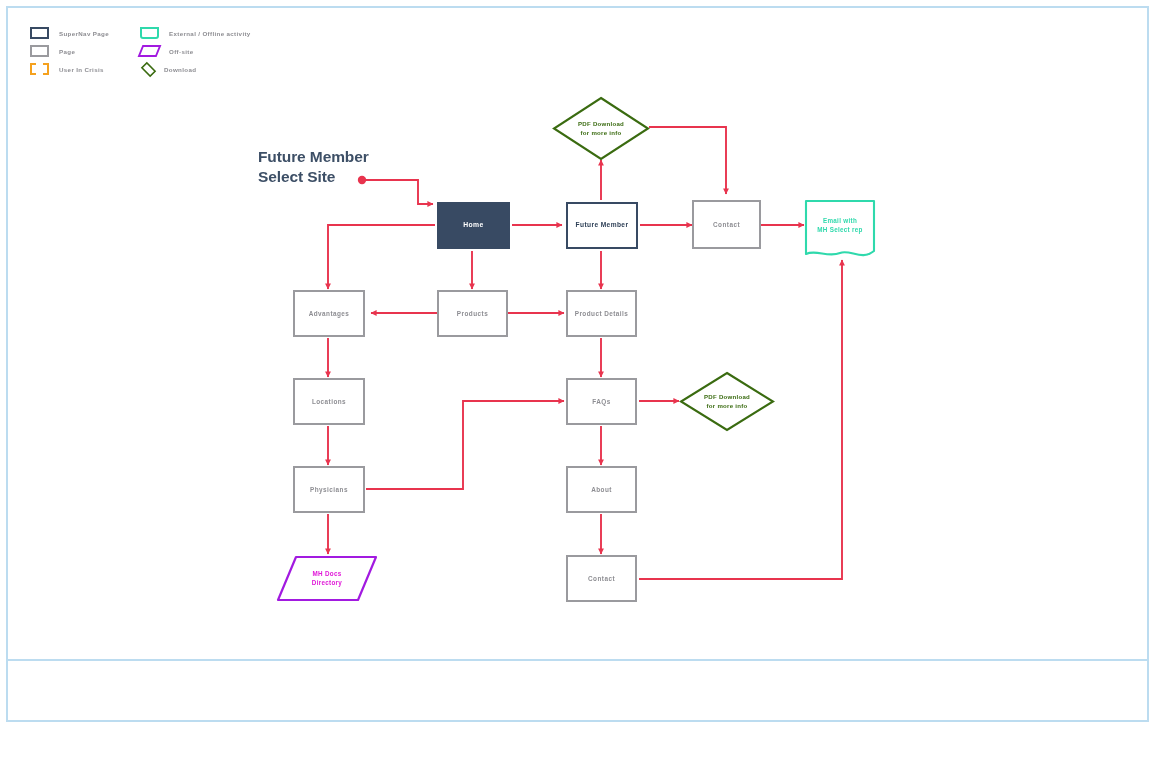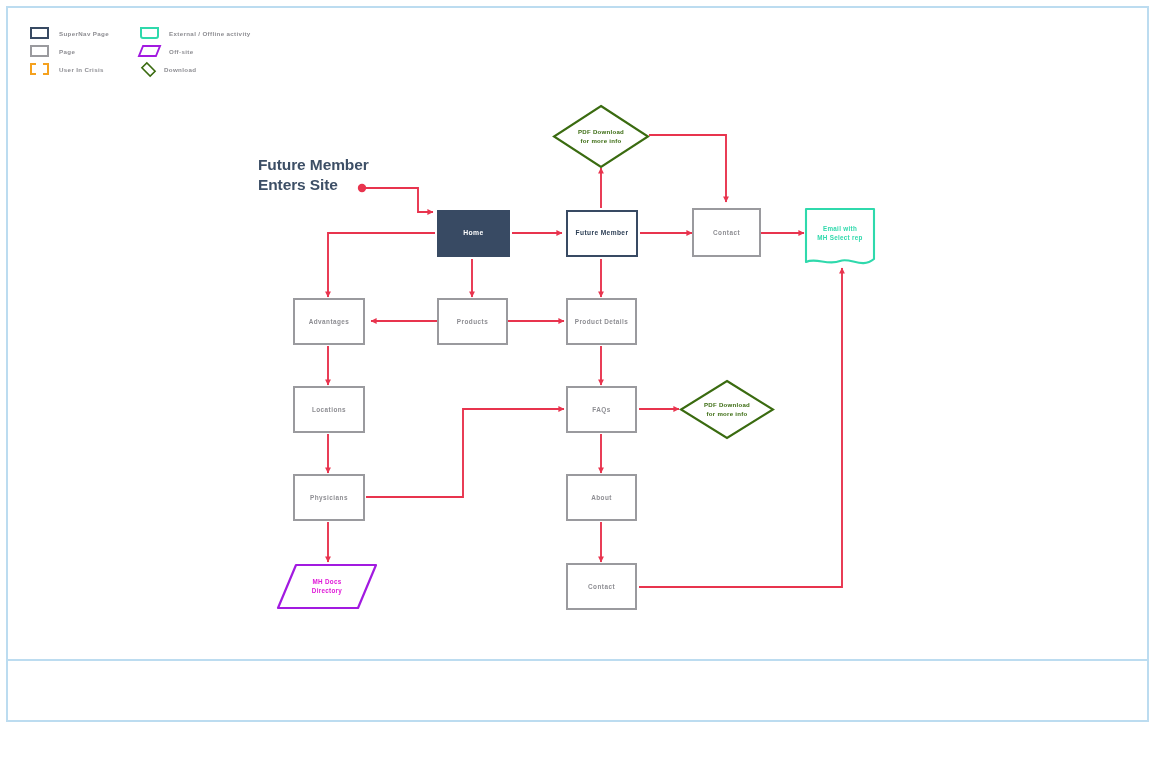--- a/index.html
+++ b/index.html
@@ -14,21 +14,21 @@
   .lg-label{font-size:6.2px;font-weight:bold;color:#8d8d92;letter-spacing:.35px;white-space:nowrap;margin-left:10px;}
   .sw{width:19px;height:12px;box-sizing:border-box;flex:0 0 auto;}
   .sw-supernav{border:2.4px solid #384a63;background:#fff;}
   .sw-page{border:2.2px solid #9a9a9e;background:#fff;}
   .sw-crisis{border:2.4px dashed #f5a11e;background:#fff;}
   .sw-ext{border:2.2px solid #2fd9ac;background:#fff;border-radius:0 0 3px 3px;}
   .sw-off{border:2.2px solid #a21ae0;background:#fff;transform:skewX(-22deg);}
   .sw-dl{width:17px;height:11px;border:2.2px solid #3a6b10;background:#fff;transform:rotate(45deg) scale(.78);}
 
   
-  #canvas{position:absolute;left:0;top:16px;width:1157px;height:660px;}
+  #canvas{position:absolute;left:0;top:8px;width:1157px;height:660px;}
   .node{position:absolute;box-sizing:border-box;display:flex;align-items:center;justify-content:center;text-align:center;line-height:1.25;}
   .n-page{border:2px solid #9a9a9e;background:#fff;color:#8d8d92;font-size:6.4px;font-weight:bold;letter-spacing:.45px;}
   .n-supernav{border:2px solid #384a63;background:#fff;color:#2c3e55;font-size:6.6px;font-weight:bold;letter-spacing:.4px;}
   .n-home{border:2px solid #384a63;background:#384a63;color:#ffffff;font-size:6.8px;font-weight:bold;letter-spacing:.45px;}
   .n-text{position:relative;z-index:3;}
 
   .diamond{position:absolute;}
   .diamond svg{position:absolute;left:0;top:0;}
   .dm-label{position:absolute;left:0;top:0;width:100%;height:100%;display:flex;align-items:center;justify-content:center;text-align:center;
             font-size:6.1px;font-weight:bold;color:#3a6b10;line-height:1.35;letter-spacing:.25px;}
@@ -132,21 +132,21 @@
 
         <path d="M601,506 L601,546"></path>
 
         <path d="M639,571 L842,571 L842,252"></path>
       </g>
       <circle cx="362" cy="172" r="4.2" fill="#e8344e"></circle>
     </svg>
 
     <div id="entry-title">
       <div>Future Member</div>
-      <div>Enters Site</div>
+      <div>Select Site</div>
     </div>
 
     <div class="node n-home" style="left:437px;top:194px;width:73px;height:47px;">
       <span class="n-text">Home</span>
       </div>
 
     <div class="node n-supernav" style="left:566px;top:194px;width:72px;height:47px;">
       <span class="n-text">Future Member</span>
       </div>
 

